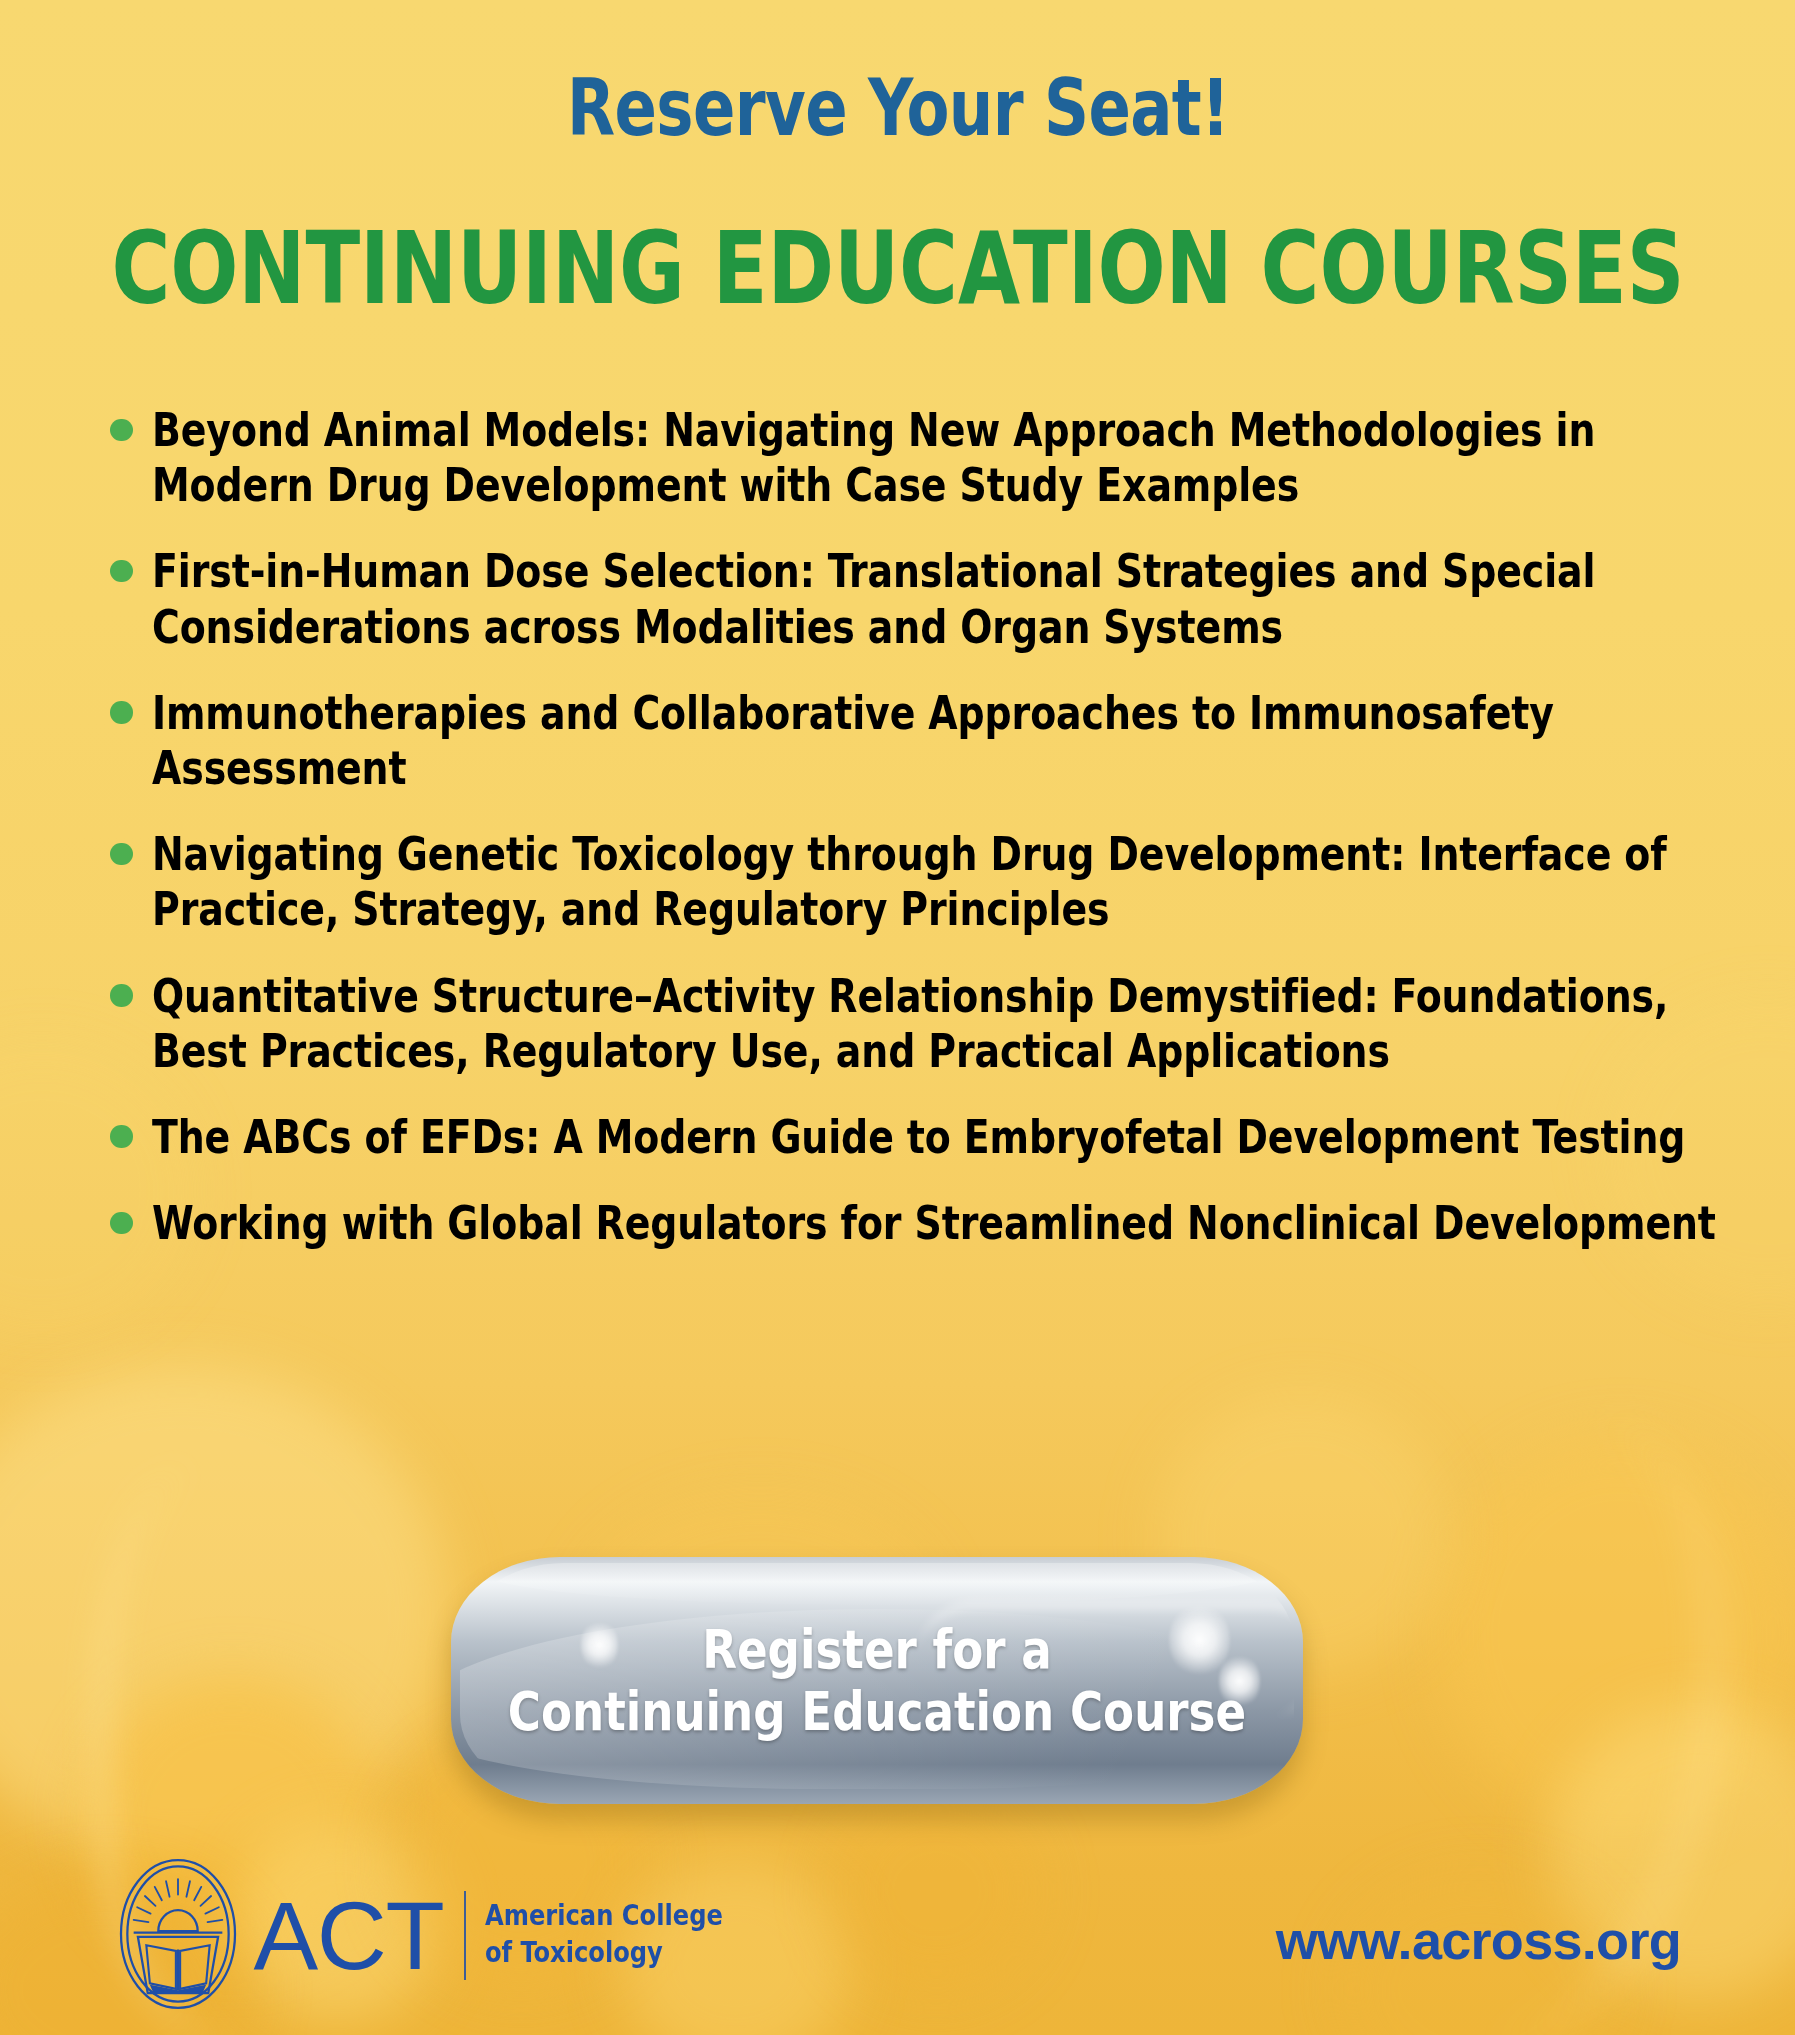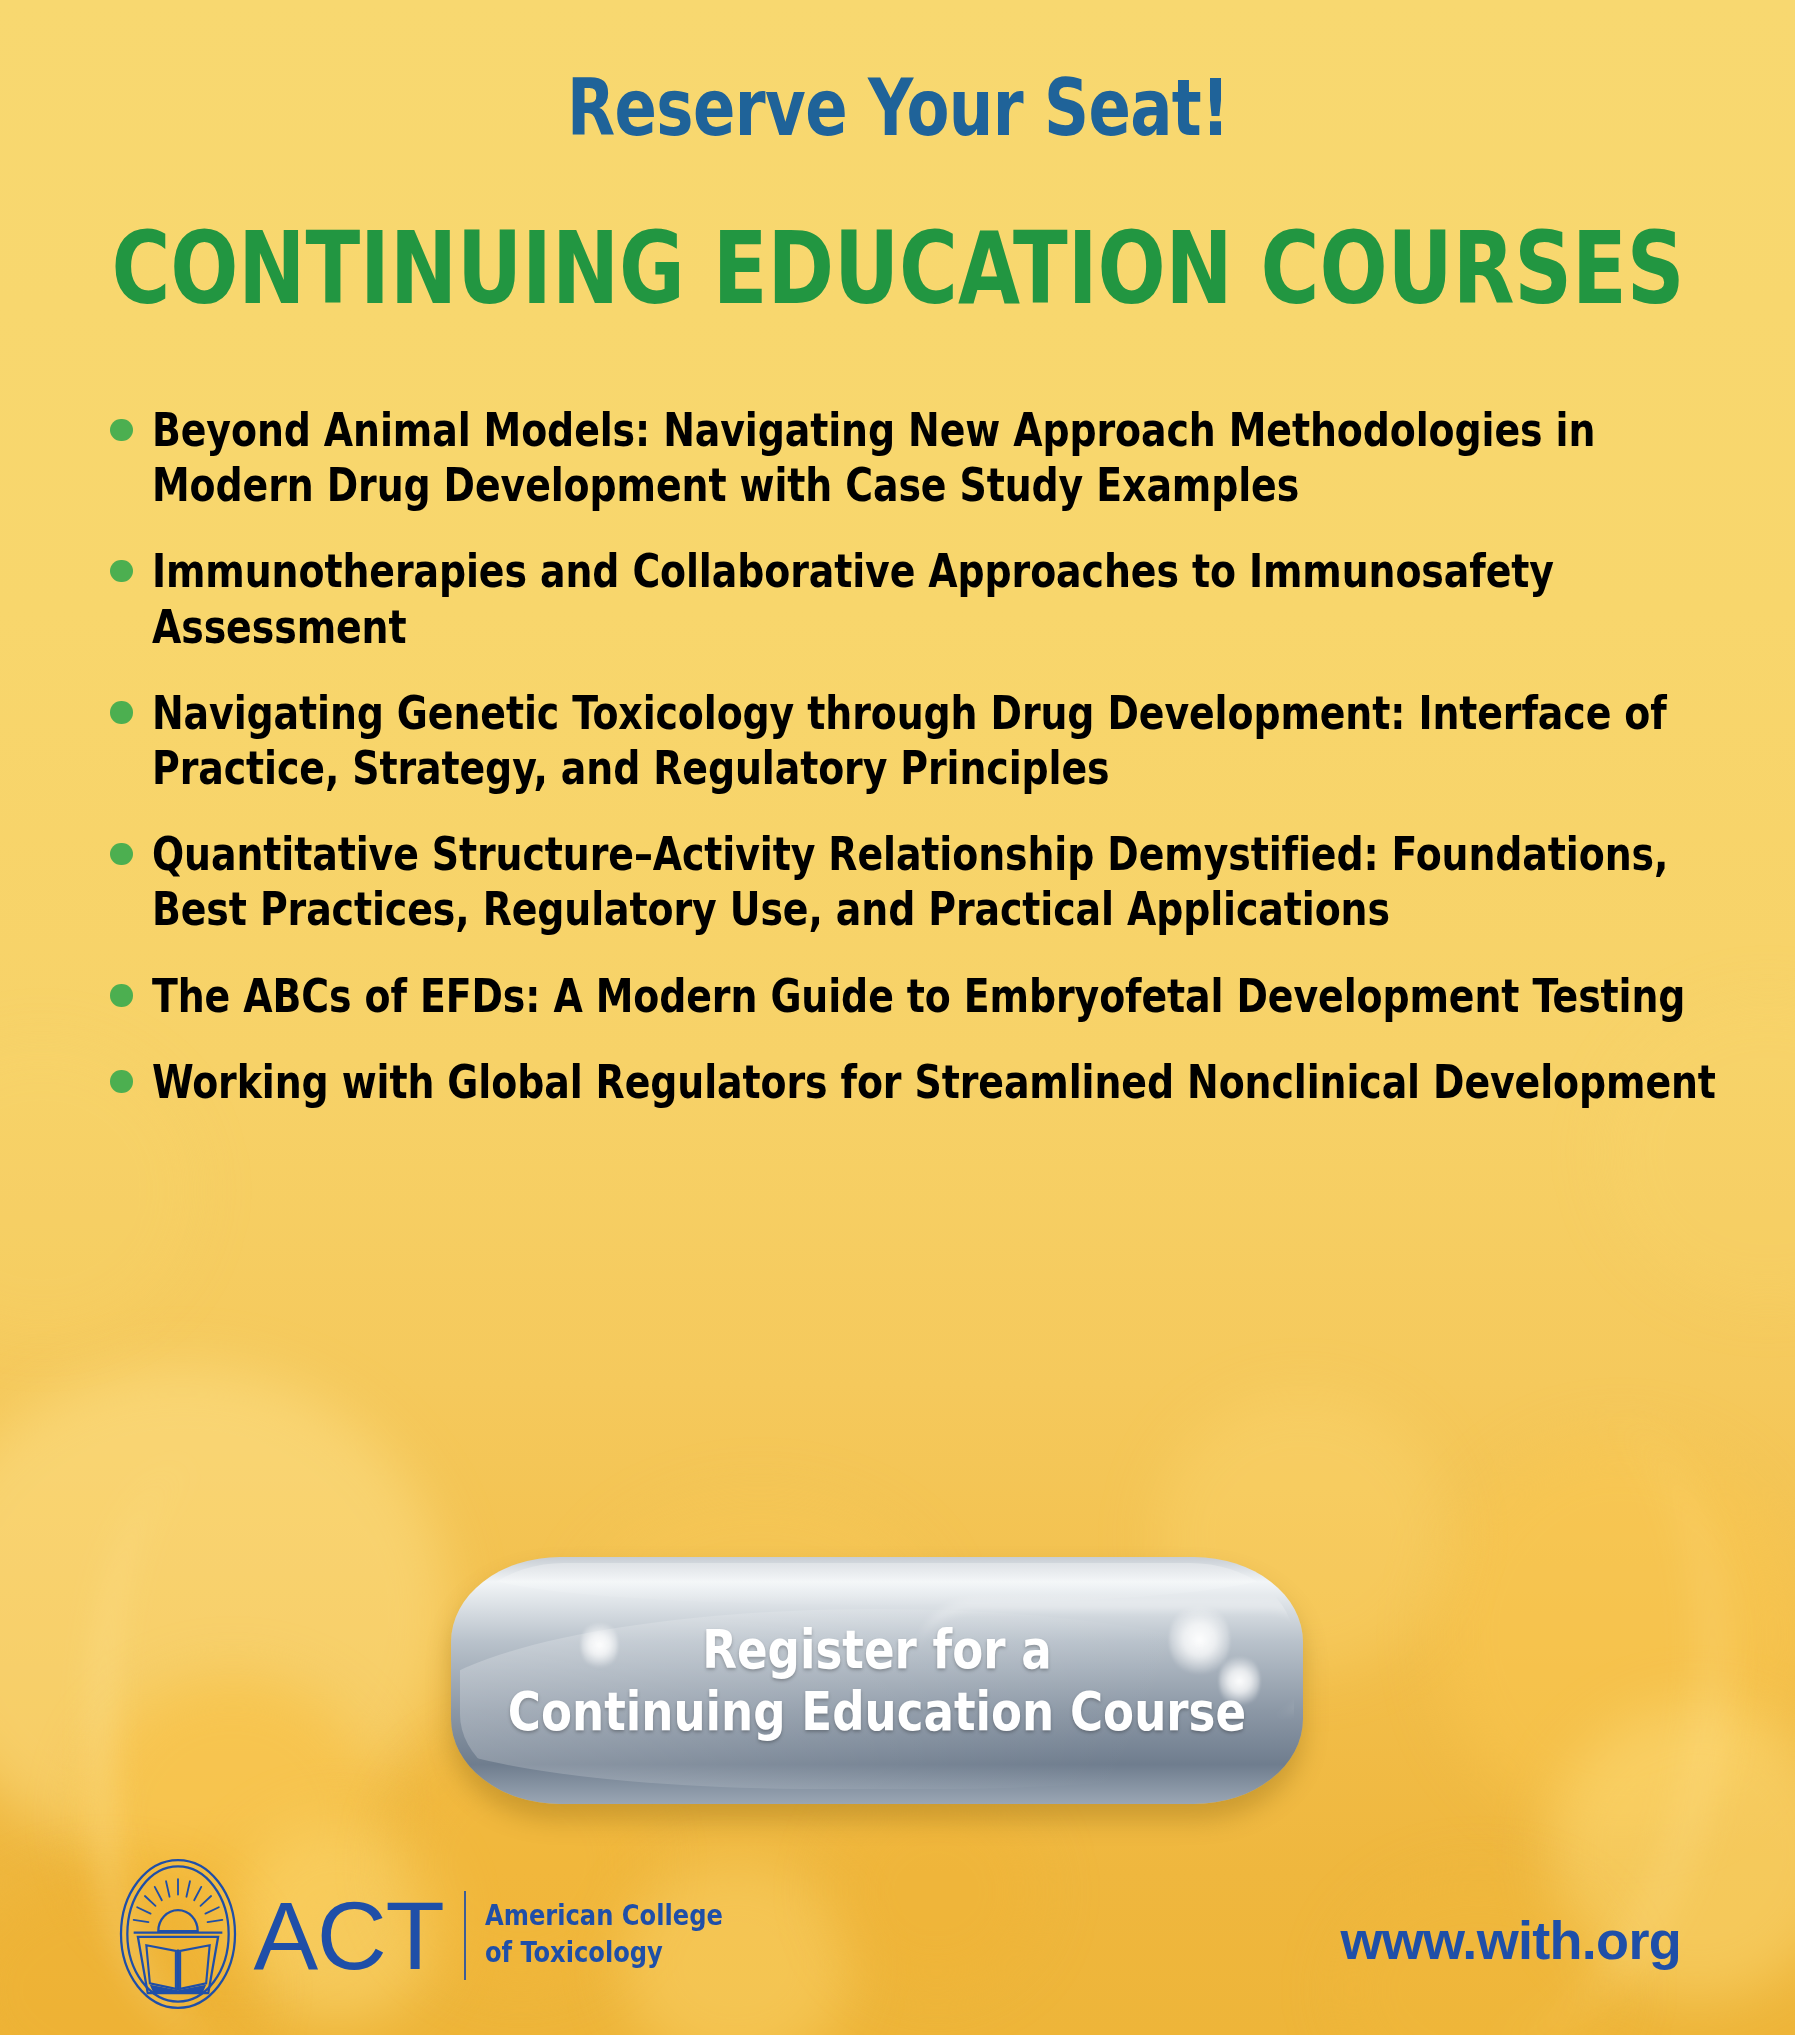--- a/index.html
+++ b/index.html
@@ -284,20 +284,24 @@
 
   <div class="hdr-main">CONTINUING EDUCATION COURSES</div>
 
   <div id="course-list">
 
     <div class="course-item">
       <span class="bullet-dot"></span>
       <span class="course-label">Beyond Animal Models: Navigating New Approach Methodologies in Modern Drug Development with Case Study Examples</span>
     </div>
 
+    <div class="course-item">
+      <span class="bullet-dot"></span>
+      <span class="course-label">First-in-Human Dose Selection: Translational Strategies and Special Considerations across Modalities and Organ Systems</span>
+    </div>
 
 
     <div class="course-item">
       <span class="bullet-dot"></span>
       <span class="course-label">Immunotherapies and Collaborative Approaches to Immunosafety Assessment</span>
     </div>
 
     <div class="course-item">
       <span class="bullet-dot"></span>
       <span class="course-label">Navigating Genetic Toxicology through Drug Development: Interface of Practice, Strategy, and Regulatory Principles</span>
@@ -375,16 +379,16 @@
 
     <span id="logo-divider"></span>
 
     <span id="act-fullname">
       <span style="display:block;">American College</span>
       <span style="display:block;">of Toxicology</span>
     </span>
 
   </div>
 
-  <div id="website-url">www.with.org</div>
+  <div id="website-url">www.across.org</div>
 
 </div>
 
 
 </body></html>

